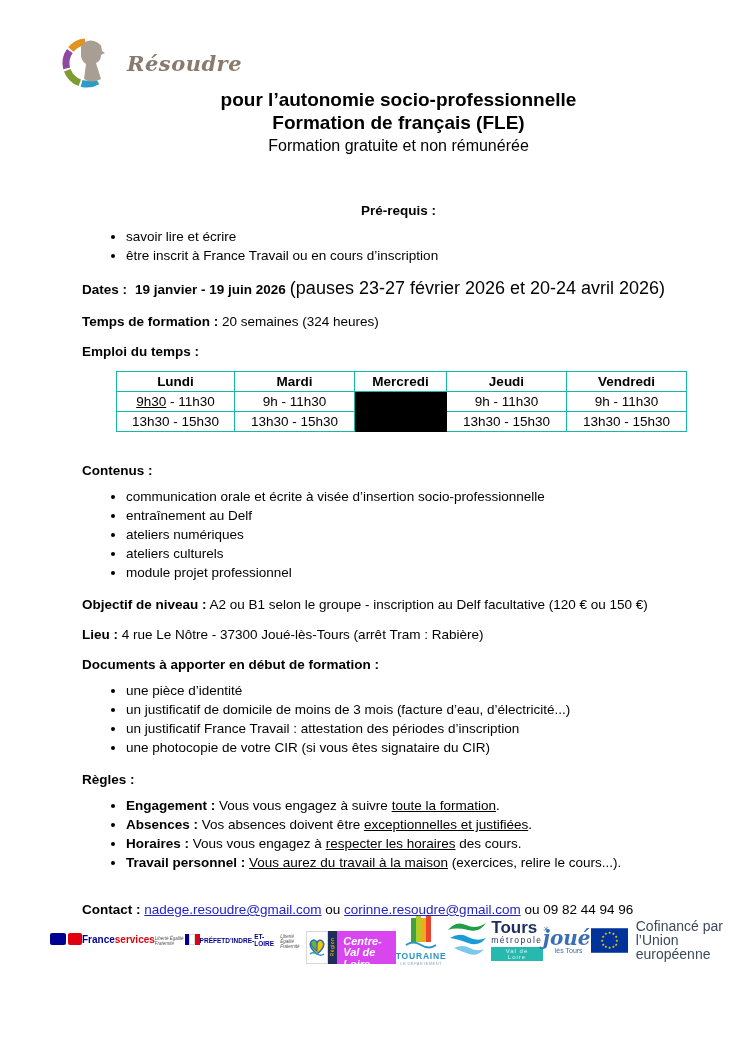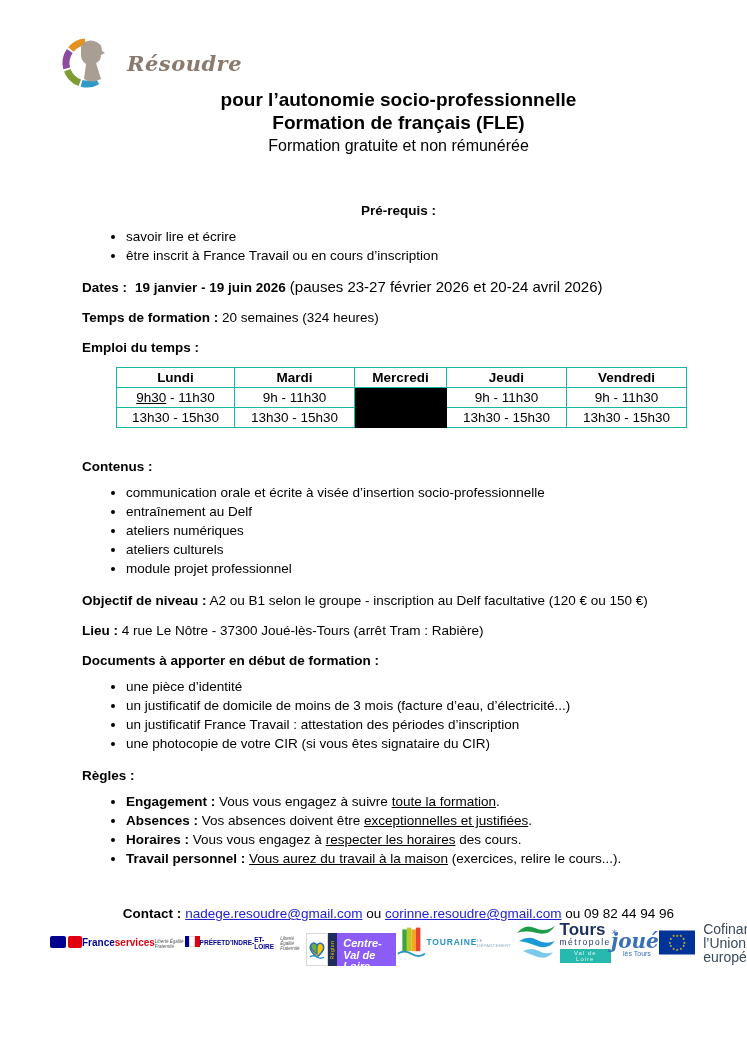--- a/index.html
+++ b/index.html
@@ -18,54 +18,54 @@
 
   
   .content{padding:0 57px;}
   p{margin:0;}
   .h{font-weight:bold;}
   .sec{margin-top:15px;}
   .sec-lg{margin-top:46px;text-align:center;}
   .sec-xl{margin-top:31px;}
   ul{margin:12px 0 0;padding-left:44px;}
   li{margin-bottom:5px;line-height:14px;}
-  .note{font-size:15px;margin-left:4px;}
+  .note{font-size:18px;margin-left:4px;}
   .dates-val{margin-left:8px;}
   .u{text-decoration:underline;}
 
   
   table.tt{border-collapse:collapse;margin:12px 0 0 34px;table-layout:fixed;}
   .tt th,.tt td{border:1px solid #14b8a6;text-align:center;height:17px;padding:1px 0;font-size:13.5px;}
   .tt th{font-weight:bold;}
   .tt td.blackcell{background:#000;border-color:#000;}
 
   
-  .contact{margin-top:40px;text-align:center;}
+  .contact{margin-top:32px;}
   a.link{color:#2222cc;text-decoration:underline;}
 
   
   .footer{position:absolute;left:50px;right:46px;bottom:14px;display:flex;
           align-items:center;justify-content:space-between;}
   .lg{display:flex;flex-direction:row;align-items:center;}
   .fs-flags{display:flex;gap:2px;margin-bottom:2px;}
   .fs-b{width:16px;height:12px;background:#000091;border-radius:2px;}
   .fs-r{width:14px;height:12px;background:#e1000f;border-radius:2px;}
   .fs-t1{color:#000091;font-weight:bold;font-size:10px;line-height:10px;}
   .fs-t2{color:#e1000f;font-weight:bold;font-size:10px;line-height:10px;}
   .motto{font-size:4.5px;font-style:italic;color:#555;width:30px;line-height:5px;margin-top:2px;}
   .flag3{display:flex;width:17px;height:11px;margin-bottom:2px;}
   .flag3 span{flex:1;}
   .pf-t{color:#000091;font-weight:bold;font-size:6.5px;line-height:7px;}
   .region{display:flex;align-items:stretch;height:33px;margin-top:14px;}
   .region-heartbox{width:26px;background:#fff;border:1px solid #d8d8d8;display:flex;align-items:center;justify-content:center;}
   .region-strip{width:9px;background:#1e2d5a;color:#f5c400;display:flex;align-items:center;justify-content:center;}
   .region-strip span{transform:rotate(-90deg);font-size:5px;letter-spacing:.5px;white-space:nowrap;}
-  .region-panel{background:#8b5cf6;color:#fff;font-style:italic;font-weight:bold;
+  .region-panel{background:#d946ef;color:#fff;font-style:italic;font-weight:bold;
                 font-size:11px;line-height:11.5px;padding:5px 8px 4px 6px;}
-  .touraine{display:flex;flex-direction:row;align-items:center;}
+  .touraine{display:flex;flex-direction:column;align-items:center;}
   .touraine-name{color:#2a93c9;font-weight:bold;font-size:8.5px;letter-spacing:.8px;line-height:9px;}
   .touraine-sub{color:#8aa9c0;font-size:4px;letter-spacing:.4px;line-height:5px;}
   .tours{display:flex;align-items:center;gap:3px;}
   .tours-name{color:#1d2f5e;font-weight:bold;font-size:17px;line-height:16px;}
   .tours-met{color:#1d2f5e;font-size:8.5px;letter-spacing:1.5px;line-height:9px;}
   .tours-bar{background:#27b8ae;color:#dff6f2;font-size:6px;letter-spacing:1px;
              text-align:center;margin-top:2px;padding:1px 4px;}
   .joue{position:relative;padding-top:4px;}
   .joue-star{position:absolute;top:0;left:0;color:#3a6fb5;font-size:8px;}
   .joue-name{color:#3a6fb5;font-family:"DejaVu Serif",serif;font-style:italic;

